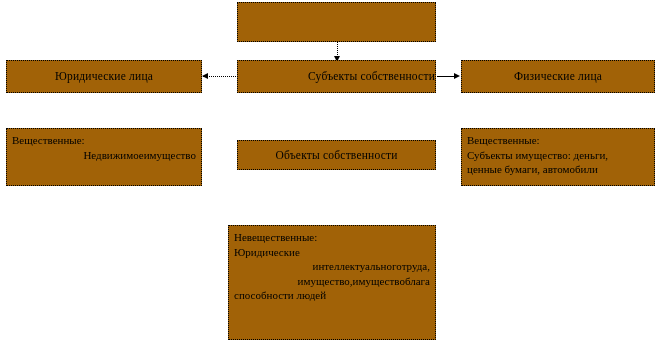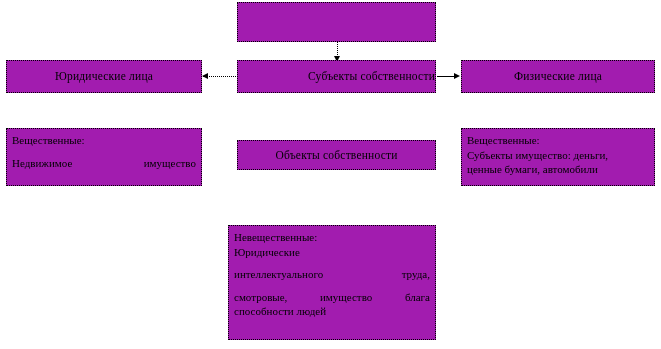--- a/index.html
+++ b/index.html
@@ -16,21 +16,21 @@
     font-family: "Liberation Serif", "DejaVu Serif", serif;
     color: #000000;
     overflow: hidden;
   }
 
   
   .box {
     position: absolute;
     box-sizing: border-box;
     border: 1px dotted #000;
-    background: #a21caf;
+    background: #a16207;
     color: #000;
   }
   .box.center-label {
     display: flex;
     align-items: center;
     justify-content: center;
     text-align: center;
   }
   .box.list {
     padding: 4px 5px 3px 5px;
@@ -46,23 +46,22 @@
   .lines {
     font-size: 11px;
     line-height: 14.5px;
   }
   .lines .ln {
     display: block;
     white-space: nowrap;
   }
   .lines .ln.justify {
     display: flex;
-    justify-content: space-between;
+    justify-content: flex-end;
     white-space: nowrap;
-    margin-top: 8px;
   }
   .lines .ln.justify > span { display: inline-block; }
 
   
   .vline {
     position: absolute;
     border-left: 1px dotted #000;
     width: 0;
   }
   .hline {
@@ -151,21 +150,21 @@
 
   <div class="box list" style="left:228px; top:225px; width:208px; height:115px;">
     <div class="lines">
       <span class="ln">Невещественные:</span>
       <span class="ln">Юридические</span>
       <span class="ln justify">
         <span>интеллектуального</span>
         <span>труда,</span>
       </span>
       <span class="ln justify">
-        <span>смотровые,</span>
+        <span>имущество,</span>
         <span>имущество</span>
         <span>блага</span>
       </span>
       <span class="ln">способности людей</span>
     </div>
   </div>
 
 </div>
 
 </body></html>

